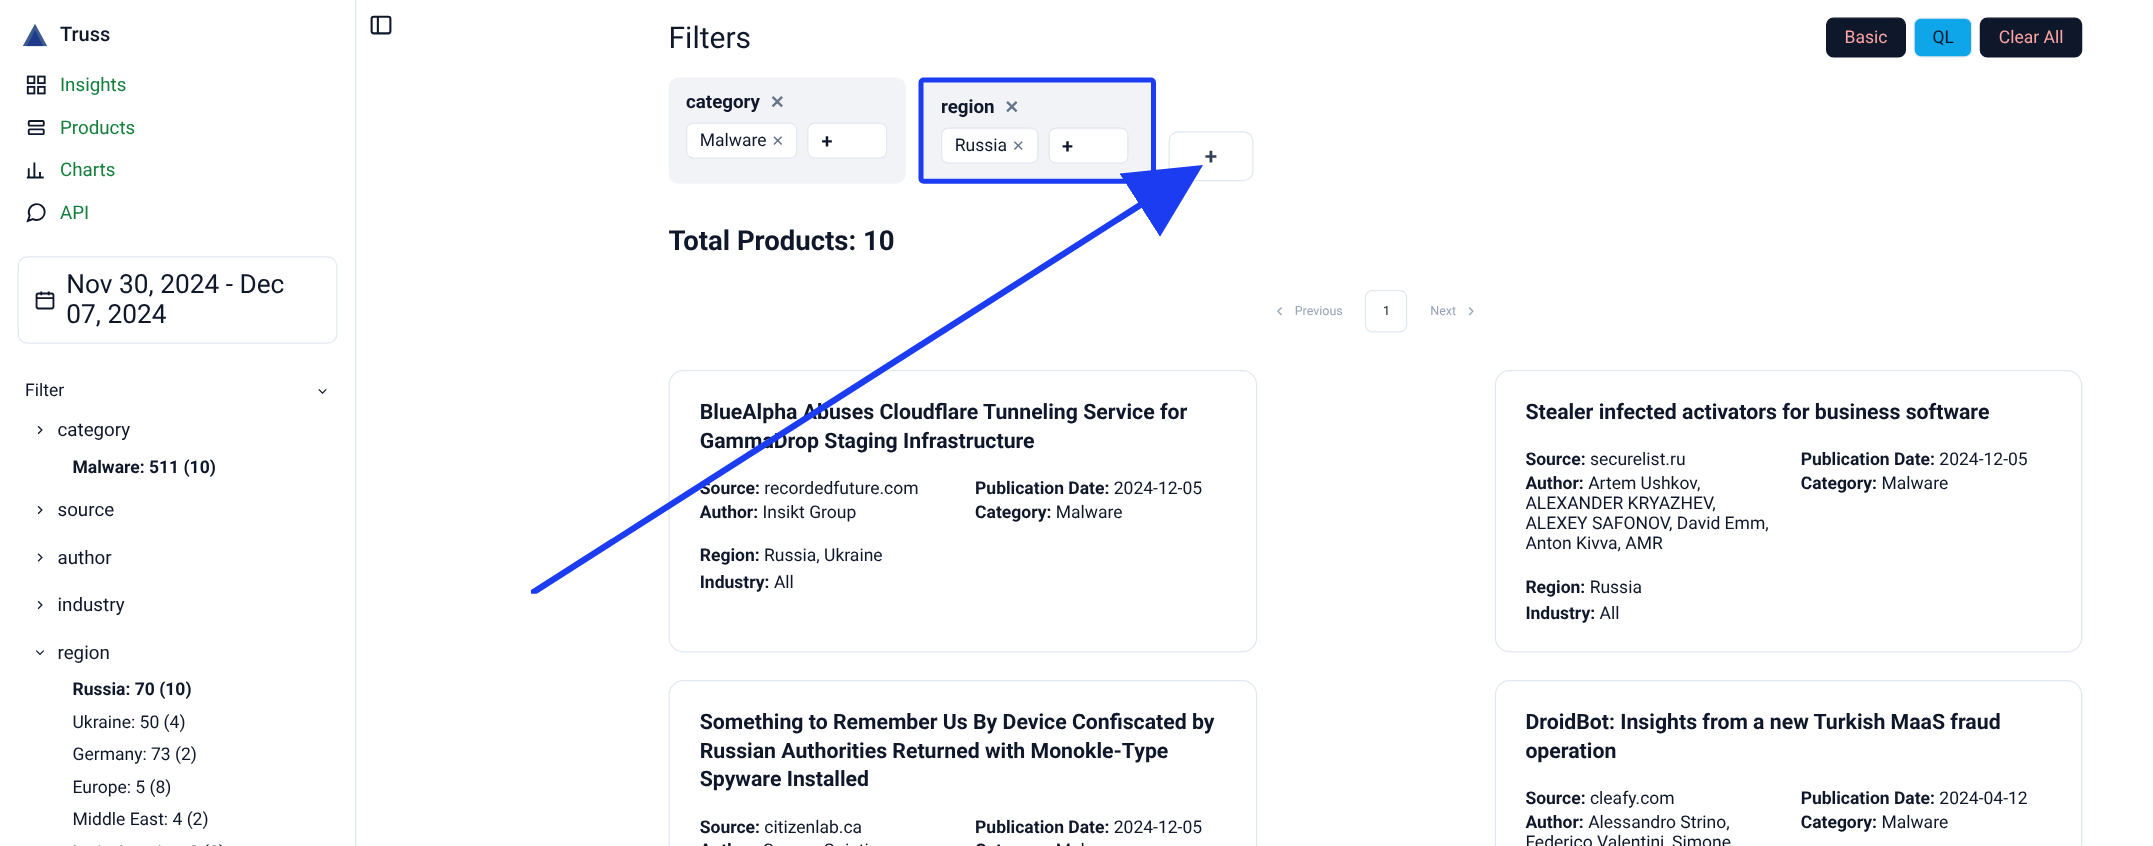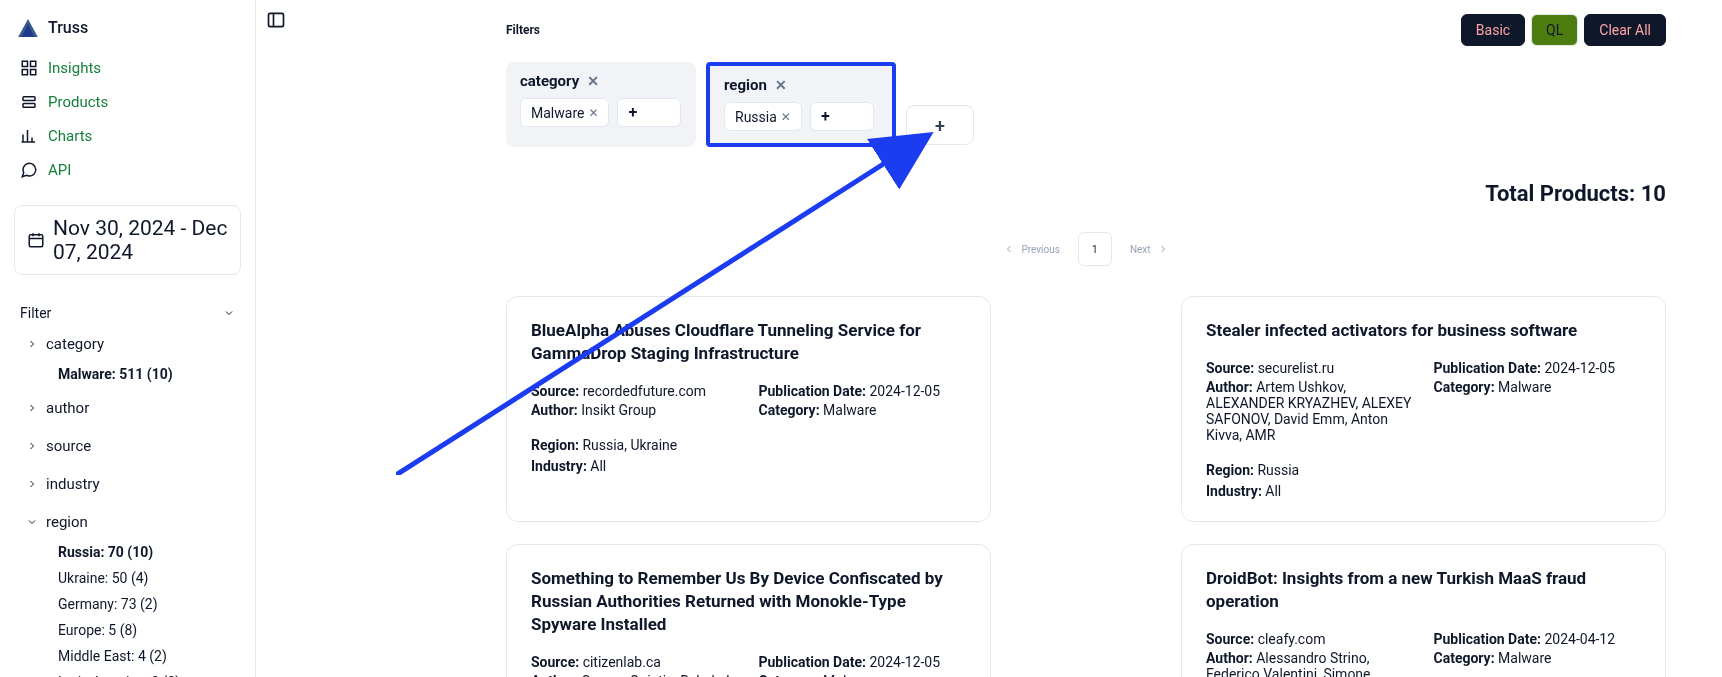--- a/index.html
+++ b/index.html
@@ -1,50 +1,50 @@
 <!DOCTYPE html>
 <html><head>
 <meta charset="utf-8">
 <style>
 * { box-sizing: border-box; margin: 0; padding: 0; }
 body { font-family: -apple-system, BlinkMacSystemFont, "Segoe UI", Roboto, sans-serif; font-size: 14px; color: #0f172a; background: #fff; width: 1722px; height: 677px; overflow: hidden; position: relative; }
 .app { display: flex; height: 100%; }
-.sidebar { width: 256px; border-right: 1px solid #e2e8f0; padding: 12px 10px; overflow-y: auto; }
+.sidebar { width: 285px; border-right: 1px solid #e2e8f0; padding: 12px 10px; overflow-y: auto; }
 .brand { display: flex; align-items: center; gap: 10px; padding: 6px 8px 14px; font-size: 16px; font-weight: 500; }
 .logo-tri { width: 20px; height: 18px; }
 .nav-item { display: flex; align-items: center; gap: 10px; padding: 8px 10px; border-radius: 6px; cursor: pointer; font-size: 15px; color: #15803d; }
 .nav-icon { width: 18px; height: 18px; flex: none; }
 .date-range { margin: 18px 4px 0; border: 1px solid #e2e8f0; border-radius: 8px; padding: 10px 12px; display: flex; align-items: center; gap: 8px; cursor: pointer; font-size: 21px; }
 .filter-section { margin-top: 26px; }
 .filter-header { display: flex; align-items: center; justify-content: space-between; padding: 4px 10px; font-size: 14px; cursor: pointer; }
 .filter-group { padding: 2px 0; }
 .filter-group-row { display: flex; align-items: center; gap: 8px; padding: 8px 16px; cursor: pointer; font-size: 15px; }
 .filter-group-row.expanded .chev { transform: rotate(90deg); }
 .chev { width: 12px; height: 12px; flex: none; transition: transform .15s; }
 .filter-leaf { padding: 5px 16px 5px 48px; font-size: 14px; cursor: pointer; }
 .filter-leaf.active { font-weight: 700; }
 .main { flex: 1; position: relative; overflow-y: auto; padding: 14px 0 30px; }
 .panel-toggle { position: absolute; top: 10px; left: 10px; width: 20px; height: 20px; cursor: pointer; }
 .content { padding: 0 56px 0 250px; }
 .filters-row { display: flex; align-items: center; justify-content: space-between; }
-.filters-title { font-size: 12px; font-weight: 700; text-align: center; }
+.filters-title { font-size: 24px; font-weight: 400; text-align: center; }
 .filter-buttons { display: flex; gap: 6px; }
-.fbtn { padding: 7px 14px; border-radius: 6px; font-size: 14px; cursor: pointer; border: 1px solid #e2e8f0; background: #4d7c0f; }
+.fbtn { padding: 7px 14px; border-radius: 6px; font-size: 14px; cursor: pointer; border: 1px solid #e2e8f0; background: #0ea5e9; }
 .fbtn.active, .fbtn.dark { background: #0f172a; color: #fca5a5; border-color: #0f172a; }
 .applied-filters { display: flex; gap: 10px; margin-top: 16px; }
 .filter-chip-box { background: #f1f3f6; border-radius: 8px; padding: 10px 14px 12px; min-width: 190px; }
 .filter-chip-box.highlight { border: 4px solid #1b3cf0; border-radius: 4px; }
 .chip-head { display: flex; align-items: center; gap: 8px; font-weight: 700; font-size: 15px; }
 .chip-x { font-size: 14px; color: #64748b; cursor: pointer; }
 .chip-xsmall { font-size: 12px; color: #64748b; cursor: pointer; margin-left: 4px; }
 .chip-body { display: flex; gap: 8px; margin-top: 8px; }
 .chip-tag { background: #fff; border: 1px solid #e2e8f0; border-radius: 6px; padding: 4px 10px; font-size: 14px; display: flex; align-items: center; }
 .chip-add { background: #fff; border: 1px solid #e2e8f0; border-radius: 6px; width: 64px; display: flex; align-items: center; justify-content: flex-start; padding: 4px 10px; cursor: pointer; font-size: 16px; font-weight: 600; }
 .add-filter-slot { border: 1px solid #e2e8f0; border-radius: 8px; width: 68px; height: 40px; display: flex; align-items: center; justify-content: center; cursor: pointer; font-size: 18px; font-weight: 600; color: #334155; align-self: flex-end; margin-bottom: 2px; }
-.total-row { text-align: right; font-size: 22px; font-weight: 700; margin-top: 34px; }
+.total-row { text-align: left; font-size: 22px; font-weight: 700; margin-top: 34px; }
 .pager { display: flex; align-items: center; justify-content: center; gap: 18px; margin-top: 26px; color: #94a3b8; font-size: 10px; }
 .pager .page-num { border: 1px solid #e2e8f0; border-radius: 6px; width: 34px; height: 34px; display: flex; align-items: center; justify-content: center; color: #0f172a; }
 .pager .nav { display: flex; align-items: center; gap: 6px; cursor: pointer; }
 .cards { display: grid; grid-template-columns: 1fr 1fr; gap: 22px 190px; margin-top: 30px; }
 .card { border: 1px solid #e2e8f0; border-radius: 12px; padding: 22px 24px; }
 .card-title { font-size: 17px; font-weight: 700; line-height: 1.35; margin-bottom: 18px; }
 .card-meta { display: grid; grid-template-columns: 1fr 1fr; column-gap: 20px; row-gap: 3px; font-size: 14px; }
 .card-meta .full { grid-column: 1 / -1; margin-top: 16px; }
 .meta-label { font-weight: 700; }
 .arrow-svg { position: absolute; top: 125px; left: 140px; width: 550px; height: 350px; pointer-events: none; }
@@ -120,29 +120,29 @@
           <span>category</span>
         </div>
         <div class="filter-leaf active">Malware: 511 (10)</div>
       </div>
 
       <div class="filter-group">
         <div class="filter-group-row">
           <svg class="chev" viewBox="0 0 24 24" fill="none" stroke="#0f172a" stroke-width="2">
               <polyline points="9 6 15 12 9 18"></polyline>
             </svg>
+          <span>source</span>
+        </div>
+      </div>
+      <div class="filter-group">
+        <div class="filter-group-row">
+          <svg class="chev" viewBox="0 0 24 24" fill="none" stroke="#0f172a" stroke-width="2">
+              <polyline points="9 6 15 12 9 18"></polyline>
+            </svg>
           <span>author</span>
-        </div>
-      </div>
-      <div class="filter-group">
-        <div class="filter-group-row">
-          <svg class="chev" viewBox="0 0 24 24" fill="none" stroke="#0f172a" stroke-width="2">
-              <polyline points="9 6 15 12 9 18"></polyline>
-            </svg>
-          <span>source</span>
         </div>
       </div>
       <div class="filter-group">
         <div class="filter-group-row">
           <svg class="chev" viewBox="0 0 24 24" fill="none" stroke="#0f172a" stroke-width="2">
               <polyline points="9 6 15 12 9 18"></polyline>
             </svg>
           <span>industry</span>
         </div>
       </div>

